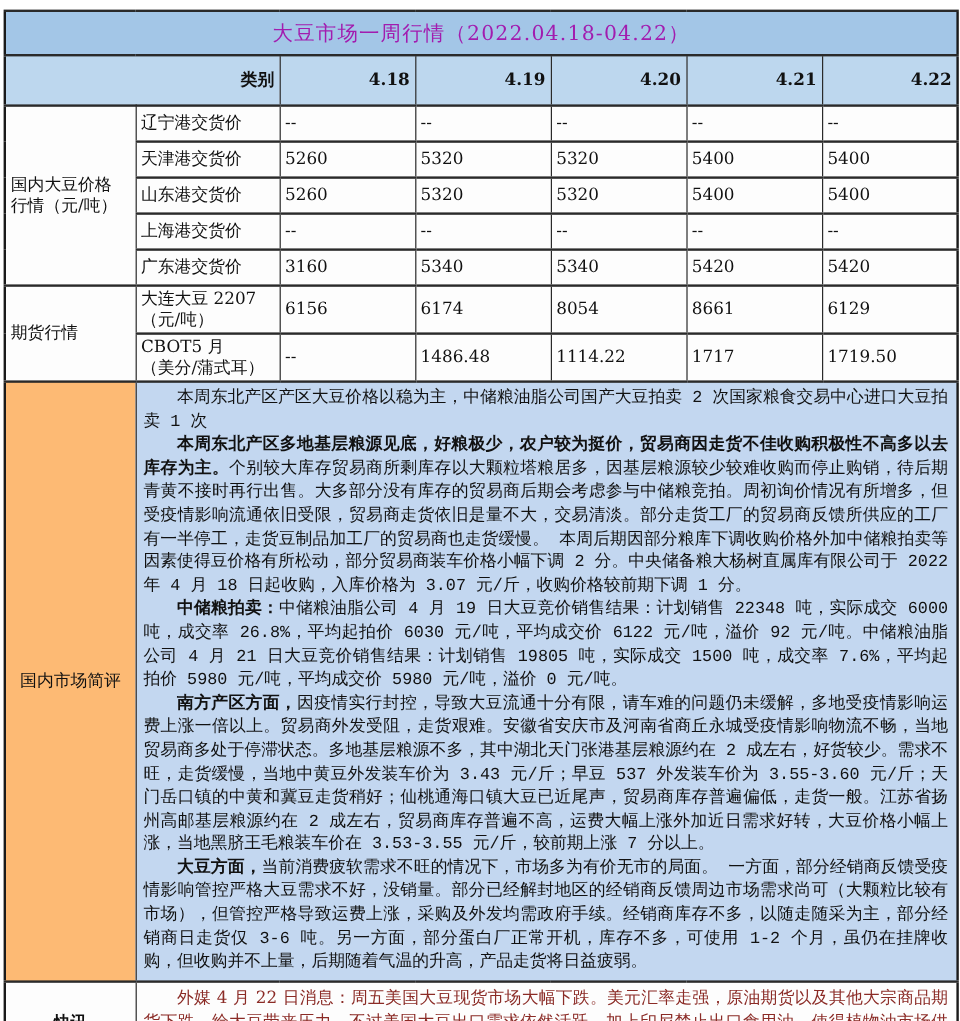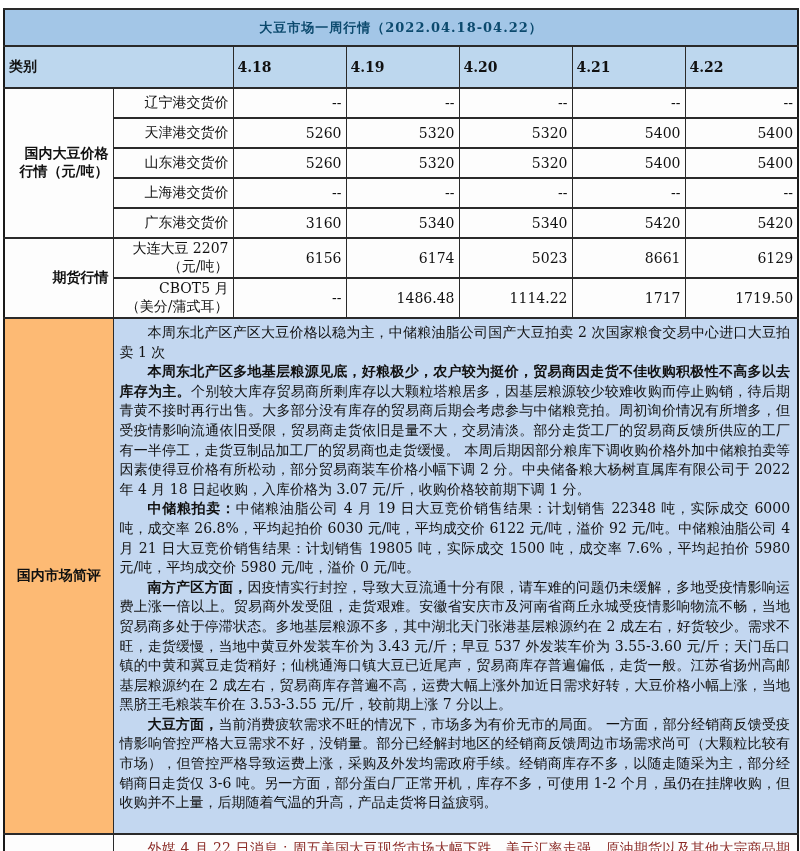--- a/index.html
+++ b/index.html
@@ -20,52 +20,53 @@
     border-right:1px solid #2a2a2a;
     border-top:2px solid #2a2a2a;
     border-bottom:2px solid #2a2a2a;
     padding:1px 4px;
     vertical-align:middle;
     font-size:14px;
   }
   
   .title-row td {
     background:#a3c6e7;
-    color:#0c4a6e;
-    font-weight:bold;
-    font-size:13px;
+    color:#a21caf;
+    font-weight:normal;
+    font-size:17px;
     text-align:center;
     height:33px;
     letter-spacing:1px;
   }
   .header-row td {
     background:#bdd7ee;
     font-weight:bold;
-    text-align:left;
+    text-align:right;
     height:38px;
   }
-  .data-row td { background:#fdfdfd; text-align:right;margin-top:48px; }
+  .data-row td { background:#fdfdfd; text-align:left;margin-top:48px; }
   .port-row td { height:26px; }
   .fut-row1 td { height:35px; }
   .fut-row2 td { height:27px; }
   .section-label {
-    font-weight:bold;
+    font-weight:normal;
     text-align:center;
     white-space:pre-line;
     background:#fdfdfd;
   }
   .blue-label { background:#fdba74; }
   .sub-label { white-space:pre-line; }
   .commentary-cell {
     background:#c3d7f0;
     text-align:justify;
-    padding:4px 7px 20px 6px;
+    padding:4px 7px 4px 6px;
     line-height:19.6px;
     height:448px;
     vertical-align:top;
+    font-family:Liberation Mono, monospace;
   }
   .commentary-cell p { margin:0; text-indent:2em; }
   .commentary-cell .lead { font-weight:bold; }
   .news-row .label-cell { background:#fdfdfd; font-weight:bold; text-align:center; }
   .news-cell {
     background:#fdfdfd;
     color:#8b2b26;
     text-align:justify;
     text-indent:0;
     padding:3px 7px 3px 6px;
@@ -146,21 +147,21 @@
       <td>5420</td>
       <td>5420</td>
     </tr>
 
     <tr class="data-row fut-row1">
       <td rowspan="2" class="section-label">期货行情</td>
       <td class="sub-label">大连大豆 2207
 （元/吨）</td>
       <td>6156</td>
       <td>6174</td>
-      <td>5023</td>
+      <td>8054</td>
       <td>8661</td>
       <td>6129</td>
     </tr>
     <tr class="data-row fut-row2">
       <td class="sub-label">CBOT5 月
 （美分/蒲式耳）</td>
       <td>--</td>
       <td>1486.48</td>
       <td>1114.22</td>
       <td>1717</td>

